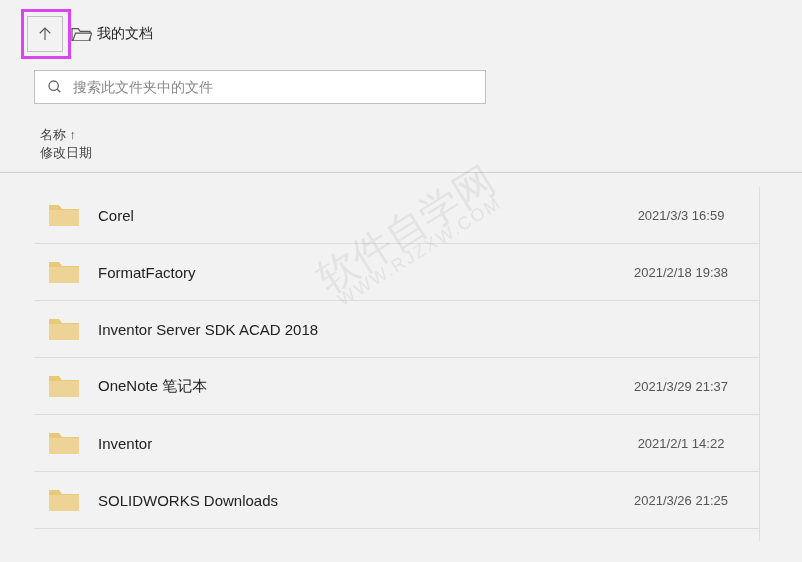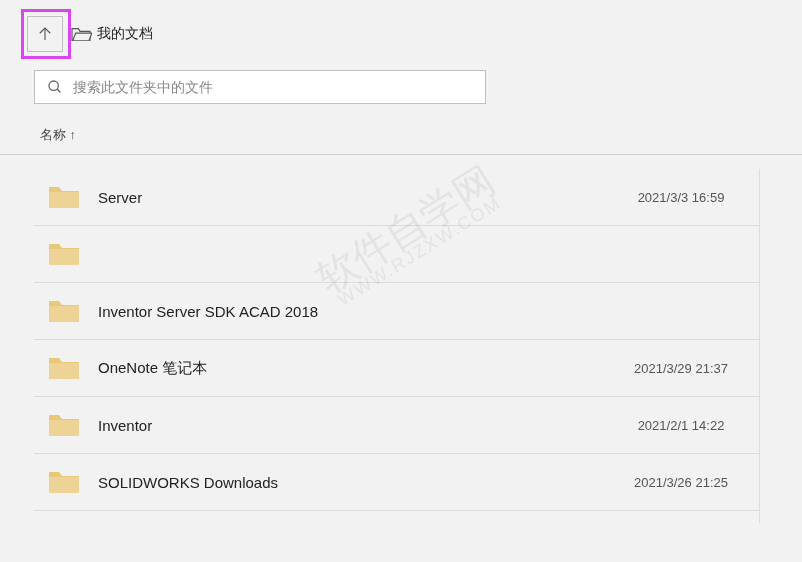--- a/index.html
+++ b/index.html
@@ -184,37 +184,40 @@
       <svg width="16" height="16" viewBox="0 0 24 24" fill="none" stroke="#666" stroke-width="2">
         <circle cx="10" cy="10" r="7"></circle>
         <line x1="20" y1="20" x2="15" y2="15"></line>
       </svg>
       <input type="text" placeholder="搜索此文件夹中的文件" style="">
     </div>
   </div>
 
   <div class="columns-header">
     <div class="col-name">名称 ↑</div>
+    <div class="col-date">修改日期</div>
   </div>
 
   <div class="file-list-wrap">
     <div class="file-list" id="file-list">
     <div class="file-row">
           <div class="folder-thumb"><svg width="32" height="26" viewBox="0 0 32 26">
   <path d="M1 3 L1 24 L31 24 L31 7 L14 7 L11 3 Z" fill="#e8c97a"></path>
   <path d="M1 8 L31 8 L31 24 L1 24 Z" fill="#edd396"></path>
 </svg></div>
-          <div class="file-name">Server</div>
+          <div class="file-name">Corel</div>
           <div class="file-date">2021/3/3 16:59</div>
         </div>
         <div class="file-row">
           <div class="folder-thumb"><svg width="32" height="26" viewBox="0 0 32 26">
   <path d="M1 3 L1 24 L31 24 L31 7 L14 7 L11 3 Z" fill="#e8c97a"></path>
   <path d="M1 8 L31 8 L31 24 L1 24 Z" fill="#edd396"></path>
 </svg></div>
+          <div class="file-name">FormatFactory</div>
+          <div class="file-date">2021/2/18 19:38</div>
         </div>
         <div class="file-row">
           <div class="folder-thumb"><svg width="32" height="26" viewBox="0 0 32 26">
   <path d="M1 3 L1 24 L31 24 L31 7 L14 7 L11 3 Z" fill="#e8c97a"></path>
   <path d="M1 8 L31 8 L31 24 L1 24 Z" fill="#edd396"></path>
 </svg></div>
           <div class="file-name">Inventor Server SDK ACAD 2018</div>
         </div>
         <div class="file-row">
           <div class="folder-thumb"><svg width="32" height="26" viewBox="0 0 32 26">

